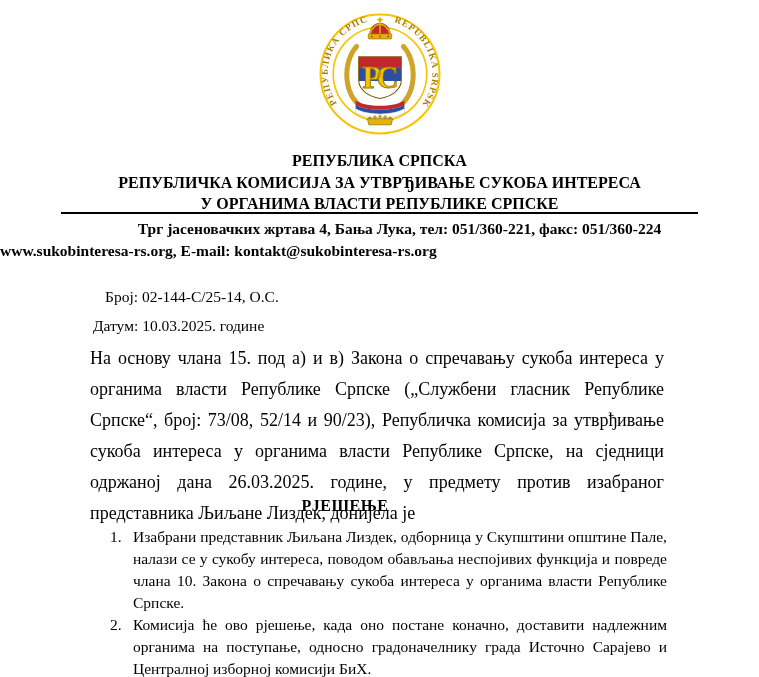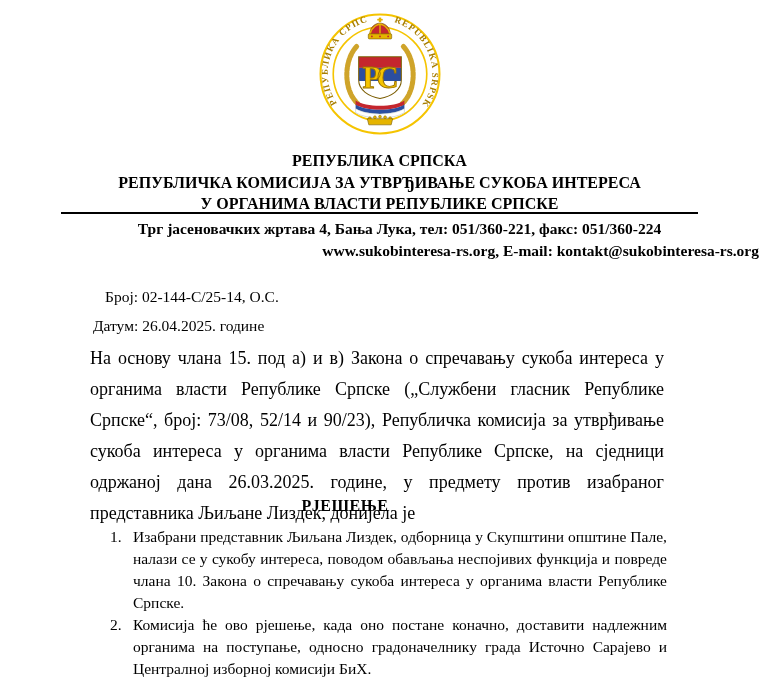--- a/index.html
+++ b/index.html
@@ -25,21 +25,21 @@
     position:absolute;top:212px;left:61px;width:637px;height:0;
     border-top:2px solid #000;
   }
 
   .address-line{
     position:absolute;top:218px;left:0;width:759px;
     text-align:center;font-weight:bold;font-size:15.5px;line-height:22px;margin-left:20px;
   }
   .email-line{
     position:absolute;top:240px;left:0;width:759px;
-    text-align:right;font-weight:bold;font-size:15.5px;line-height:22px;
+    text-align:left;font-weight:bold;font-size:15.5px;line-height:22px;
   }
 
   .doc-number{
     position:absolute;top:288px;left:105px;width:574px;
     font-size:15.5px;
   }
   .doc-date{
     position:absolute;top:317px;left:93px;width:574px;
     font-size:15.5px;
   }
@@ -140,21 +140,21 @@
     <div class="header-line">РЕПУБЛИЧКА КОМИСИЈА ЗА УТВРЂИВАЊЕ СУКОБА ИНТЕРЕСА</div>
     <div class="header-line">У ОРГАНИМА ВЛАСТИ РЕПУБЛИКЕ СРПСКЕ</div>
   </div>
 
   <div class="rule"></div>
 
   <div class="address-line">Трг јасеновачких жртава 4, Бања Лука, тел: 051/360-221, факс: 051/360-224</div>
   <div class="email-line">www.sukobinteresa-rs.org, E-mail: kontakt@sukobinteresa-rs.org</div>
 
   <div class="doc-number">Број: 02-144-С/25-14, О.С.</div>
-  <div class="doc-date">Датум: 26.04.2025. године</div>
+  <div class="doc-date">Датум: 10.03.2025. године</div>
 
   <div class="intro-par">На основу члана 15. под а) и в) Закона о спречавању сукоба интереса у органима власти Републике Српске („Службени гласник Републике Српске“, број: 73/08, 52/14 и 90/23), Републичка комисија за утврђивање сукоба интереса у органима власти Републике Српске, на сједници одржаној дана 26.03.2025. године, у предмету против изабраног представника Љиљане Лиздек, донијела је</div>
 
   <div class="decision-title">РЈЕШЕЊЕ</div>
 
   <div class="decision-list">
     <div class="li-row">
       <span class="li-num">1.</span>
       <div class="li-text">Изабрани представник Љиљана Лиздек, одборница у Скупштини општине Пале, налази се у сукобу интереса, поводом обављања неспојивих функција и повреде члана 10. Закона о спречавању сукоба интереса у органима власти Републике Српске.</div>
     </div>

